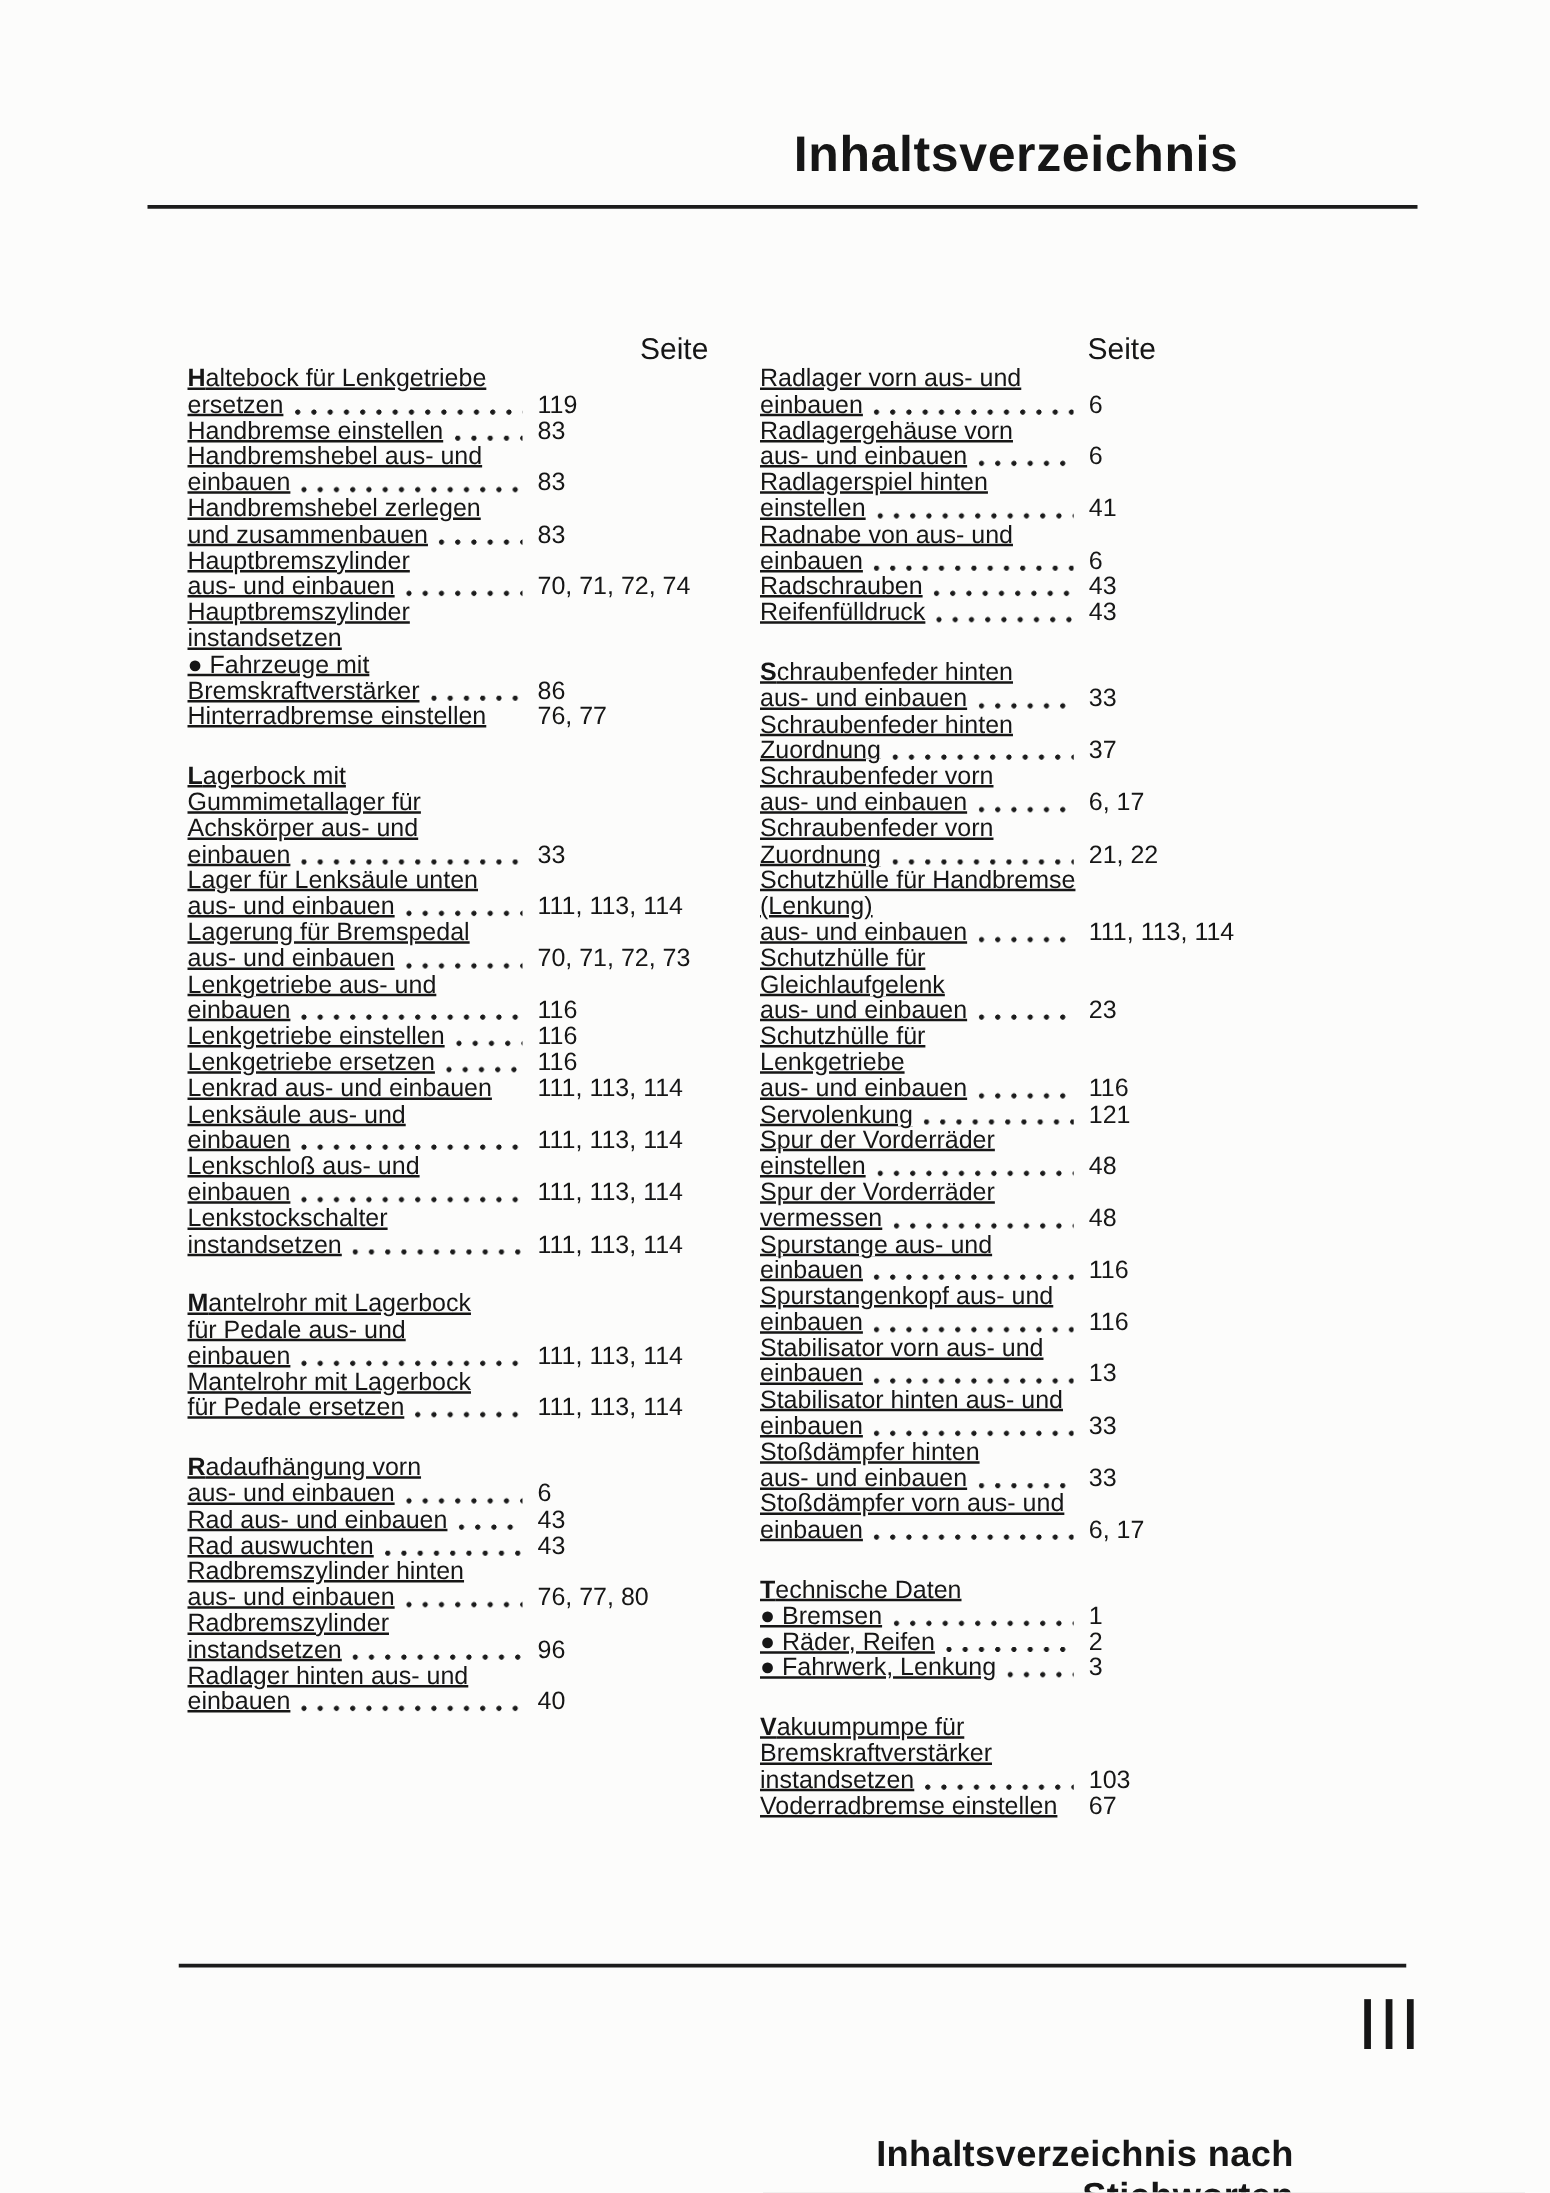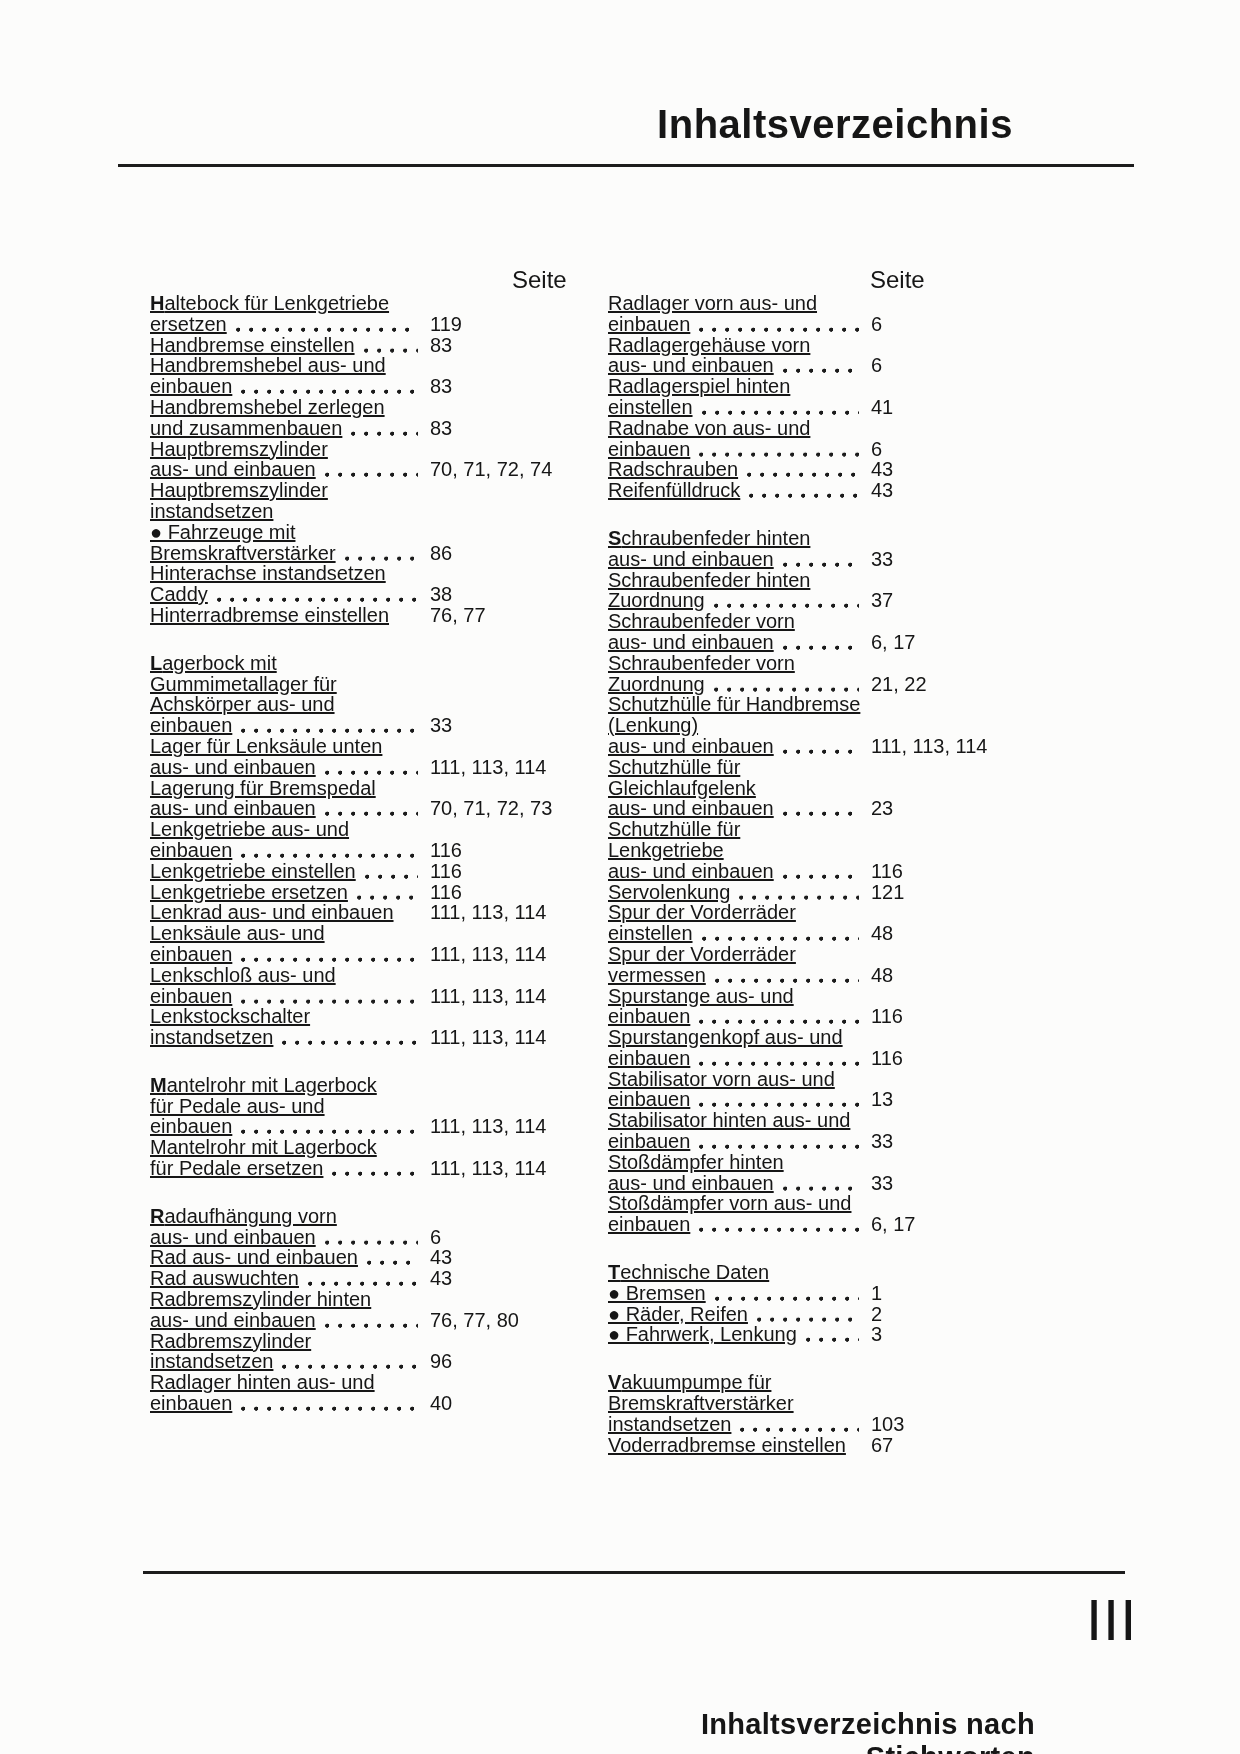--- a/index.html
+++ b/index.html
@@ -8,21 +8,21 @@
     width:1240px;height:1754px;
     margin:0 auto;
     background:#fcfcfb;
     color:#161616;
     font-family:"Liberation Sans","DejaVu Sans",sans-serif;
     overflow:hidden;
   }
   .hrule{position:absolute;background:#1c1c1c;height:3px;}
   #title{
     position:absolute;left:635px;top:102px;width:400px;
-    text-align:center;font-weight:bold;font-size:40px;letter-spacing:0.5px;
+    text-align:left;font-weight:bold;font-size:40px;letter-spacing:0.5px;
   }
   .seite{position:absolute;top:266px;font-size:24px;}
   #seite-left{left:512px;}
   #seite-right{left:870px;}
   .col{position:absolute;top:293px;font-size:20px;line-height:20.8px;text-decoration:underline;}
   #col-left{left:150px;width:272px;}
   #col-right{left:608px;width:255px;}
   .entry{margin:0;}
   .entry.gap{margin-top:27px;}
   .line{position:relative;display:flex;align-items:baseline;height:20.8px;white-space:pre;}
@@ -77,24 +77,20 @@
       </div>
       <div class="entry">
         <div class="line"><span class="txt">Hauptbremszylinder</span></div>
         <div class="line"><span class="txt">instandsetzen</span></div>
       </div>
       <div class="entry">
         <div class="line"><span class="txt">● Fahrzeuge mit</span></div>
         <div class="line"><span class="txt">Bremskraftverstärker</span><span class="leader"></span><span class="page">86</span></div>
       </div>
       <div class="entry">
-        <div class="line"><span class="txt">Hinterachse instandsetzen</span></div>
-        <div class="line"><span class="txt">Caddy</span><span class="leader"></span><span class="page">38</span></div>
-      </div>
-      <div class="entry">
         <div class="line"><span class="txt">Hinterradbremse einstellen</span><span class="page">76, 77</span></div>
       </div>
       <div class="entry gap">
         <div class="line"><span class="txt"><b>L</b>agerbock mit</span></div>
         <div class="line"><span class="txt">Gummimetallager für</span></div>
         <div class="line"><span class="txt">Achskörper aus- und</span></div>
         <div class="line"><span class="txt">einbauen</span><span class="leader"></span><span class="page">33</span></div>
       </div>
       <div class="entry">
         <div class="line"><span class="txt">Lager für Lenksäule unten</span></div>

